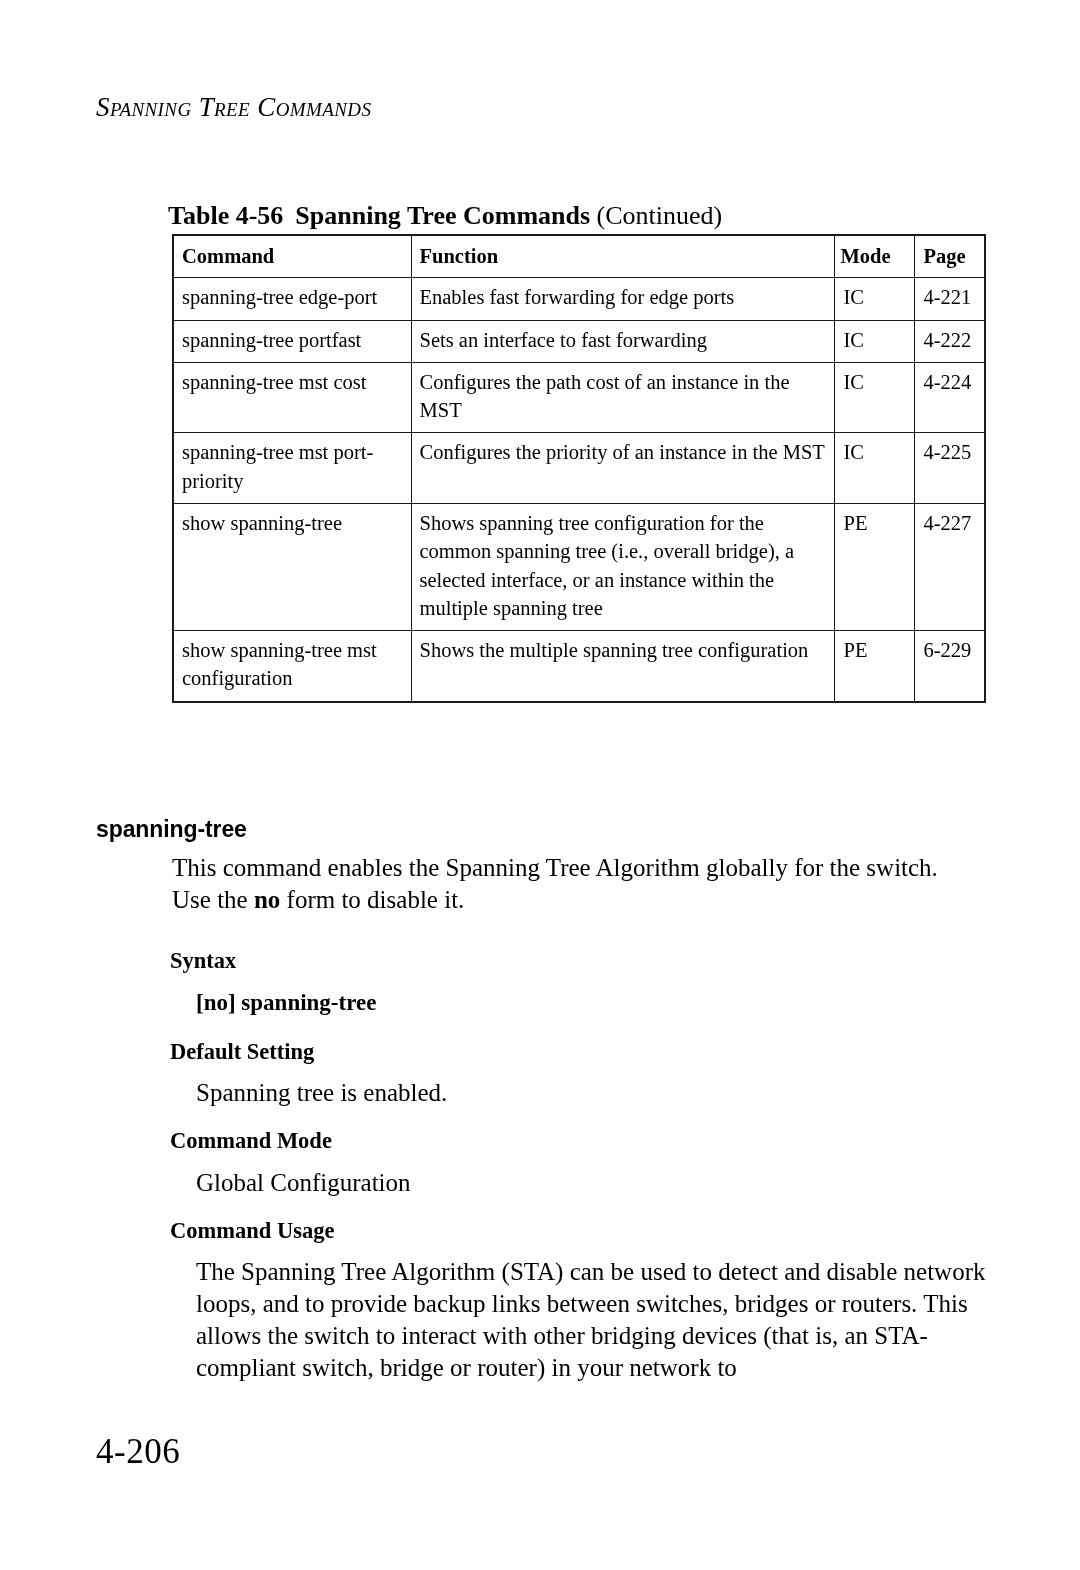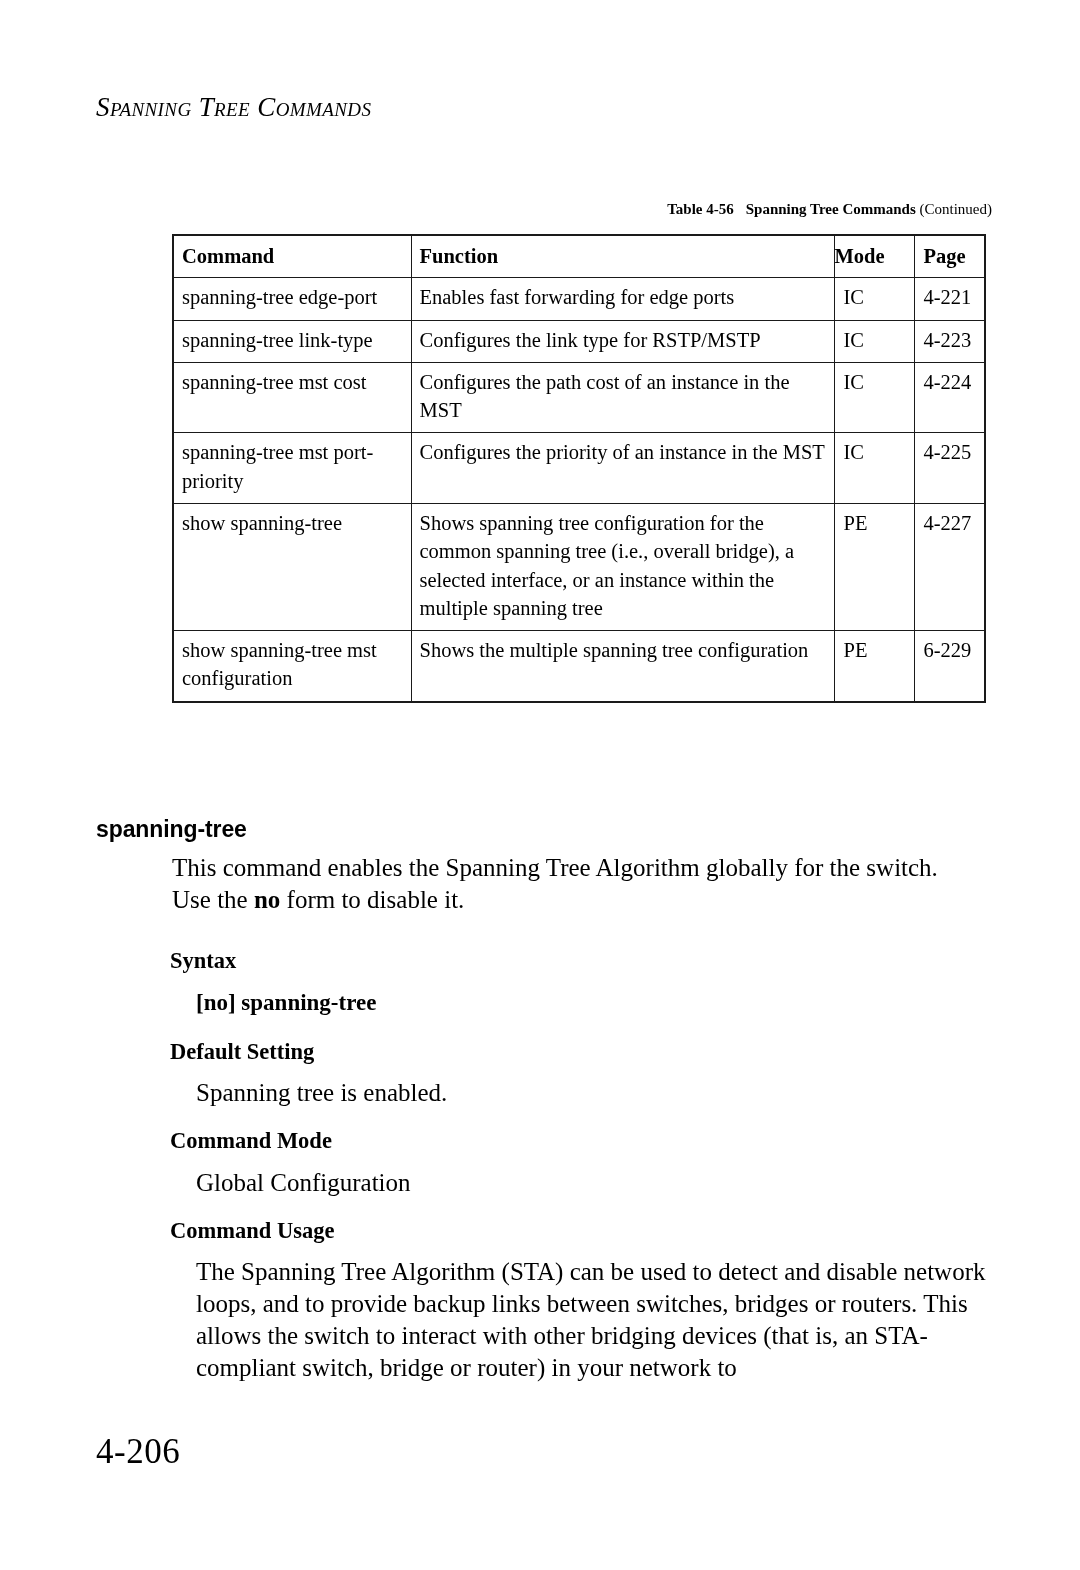--- a/index.html
+++ b/index.html
@@ -26,25 +26,25 @@
     font-variant: small-caps;
     font-size: 27px;
     letter-spacing: 0.4px;
     color: #000;
     white-space: nowrap;
   }
 
   
   .table-caption {
     position: absolute;
-    left: 180px;
+    left: 168px;
     top: 200px;
     width: 812px;
-    text-align: right;
-    font-size: 15px;
+    text-align: left;
+    font-size: 26px;
     line-height: 1.2;
     white-space: nowrap;
   }
   .table-caption .cap-bold { font-weight: bold; }
   .table-caption .cap-gap { display: inline-block; width: 12px; }
   .table-caption .cap-reg { font-weight: normal; }
 
   
   .cmd-table {
     position: absolute;
@@ -70,21 +70,21 @@
     text-align: left;
   }
   .cmd-table th {
     font-weight: bold;
     padding-top: 6px;
     padding-bottom: 7px;
   }
   .cmd-table td.cell-cmd    { padding-right: 2px; }
   .cmd-table td.cell-mode   { padding-left: 9px; }
   .cmd-table td.cell-page   { padding-left: 9px; }
-  .cmd-table th.head-mode   { padding-left: 0; }
+  .cmd-table th.head-mode   { padding-left: 6px; }
   .cmd-table th.head-page   { padding-left: 9px; }
 
   
   .section-heading {
     position: absolute;
     left: 96px;
     font-family: "Liberation Sans", "DejaVu Sans", sans-serif;
     font-weight: bold;
     font-size: 23px;
     letter-spacing: -0.1px;
@@ -146,24 +146,24 @@
     </tr>
   </thead>
   <tbody>
     <tr>
       <td class="cell-cmd">spanning-tree edge-port</td>
       <td class="cell-func">Enables fast forwarding for edge ports</td>
       <td class="cell-mode">IC</td>
       <td class="cell-page">4-221</td>
     </tr>
     <tr>
-      <td class="cell-cmd">spanning-tree link-type</td>
-      <td class="cell-func">Configures the link type for RSTP/MSTP</td>
-      <td class="cell-mode">IC</td>
-      <td class="cell-page">4-223</td>
+      <td class="cell-cmd">spanning-tree portfast</td>
+      <td class="cell-func">Sets an interface to fast forwarding</td>
+      <td class="cell-mode">IC</td>
+      <td class="cell-page">4-222</td>
     </tr>
     <tr>
       <td class="cell-cmd">spanning-tree mst cost</td>
       <td class="cell-func">Configures the path cost of an instance in the MST</td>
       <td class="cell-mode">IC</td>
       <td class="cell-page">4-224</td>
     </tr>
     <tr>
       <td class="cell-cmd">spanning-tree mst port-priority</td>
       <td class="cell-func">Configures the priority of an instance in the MST</td>

